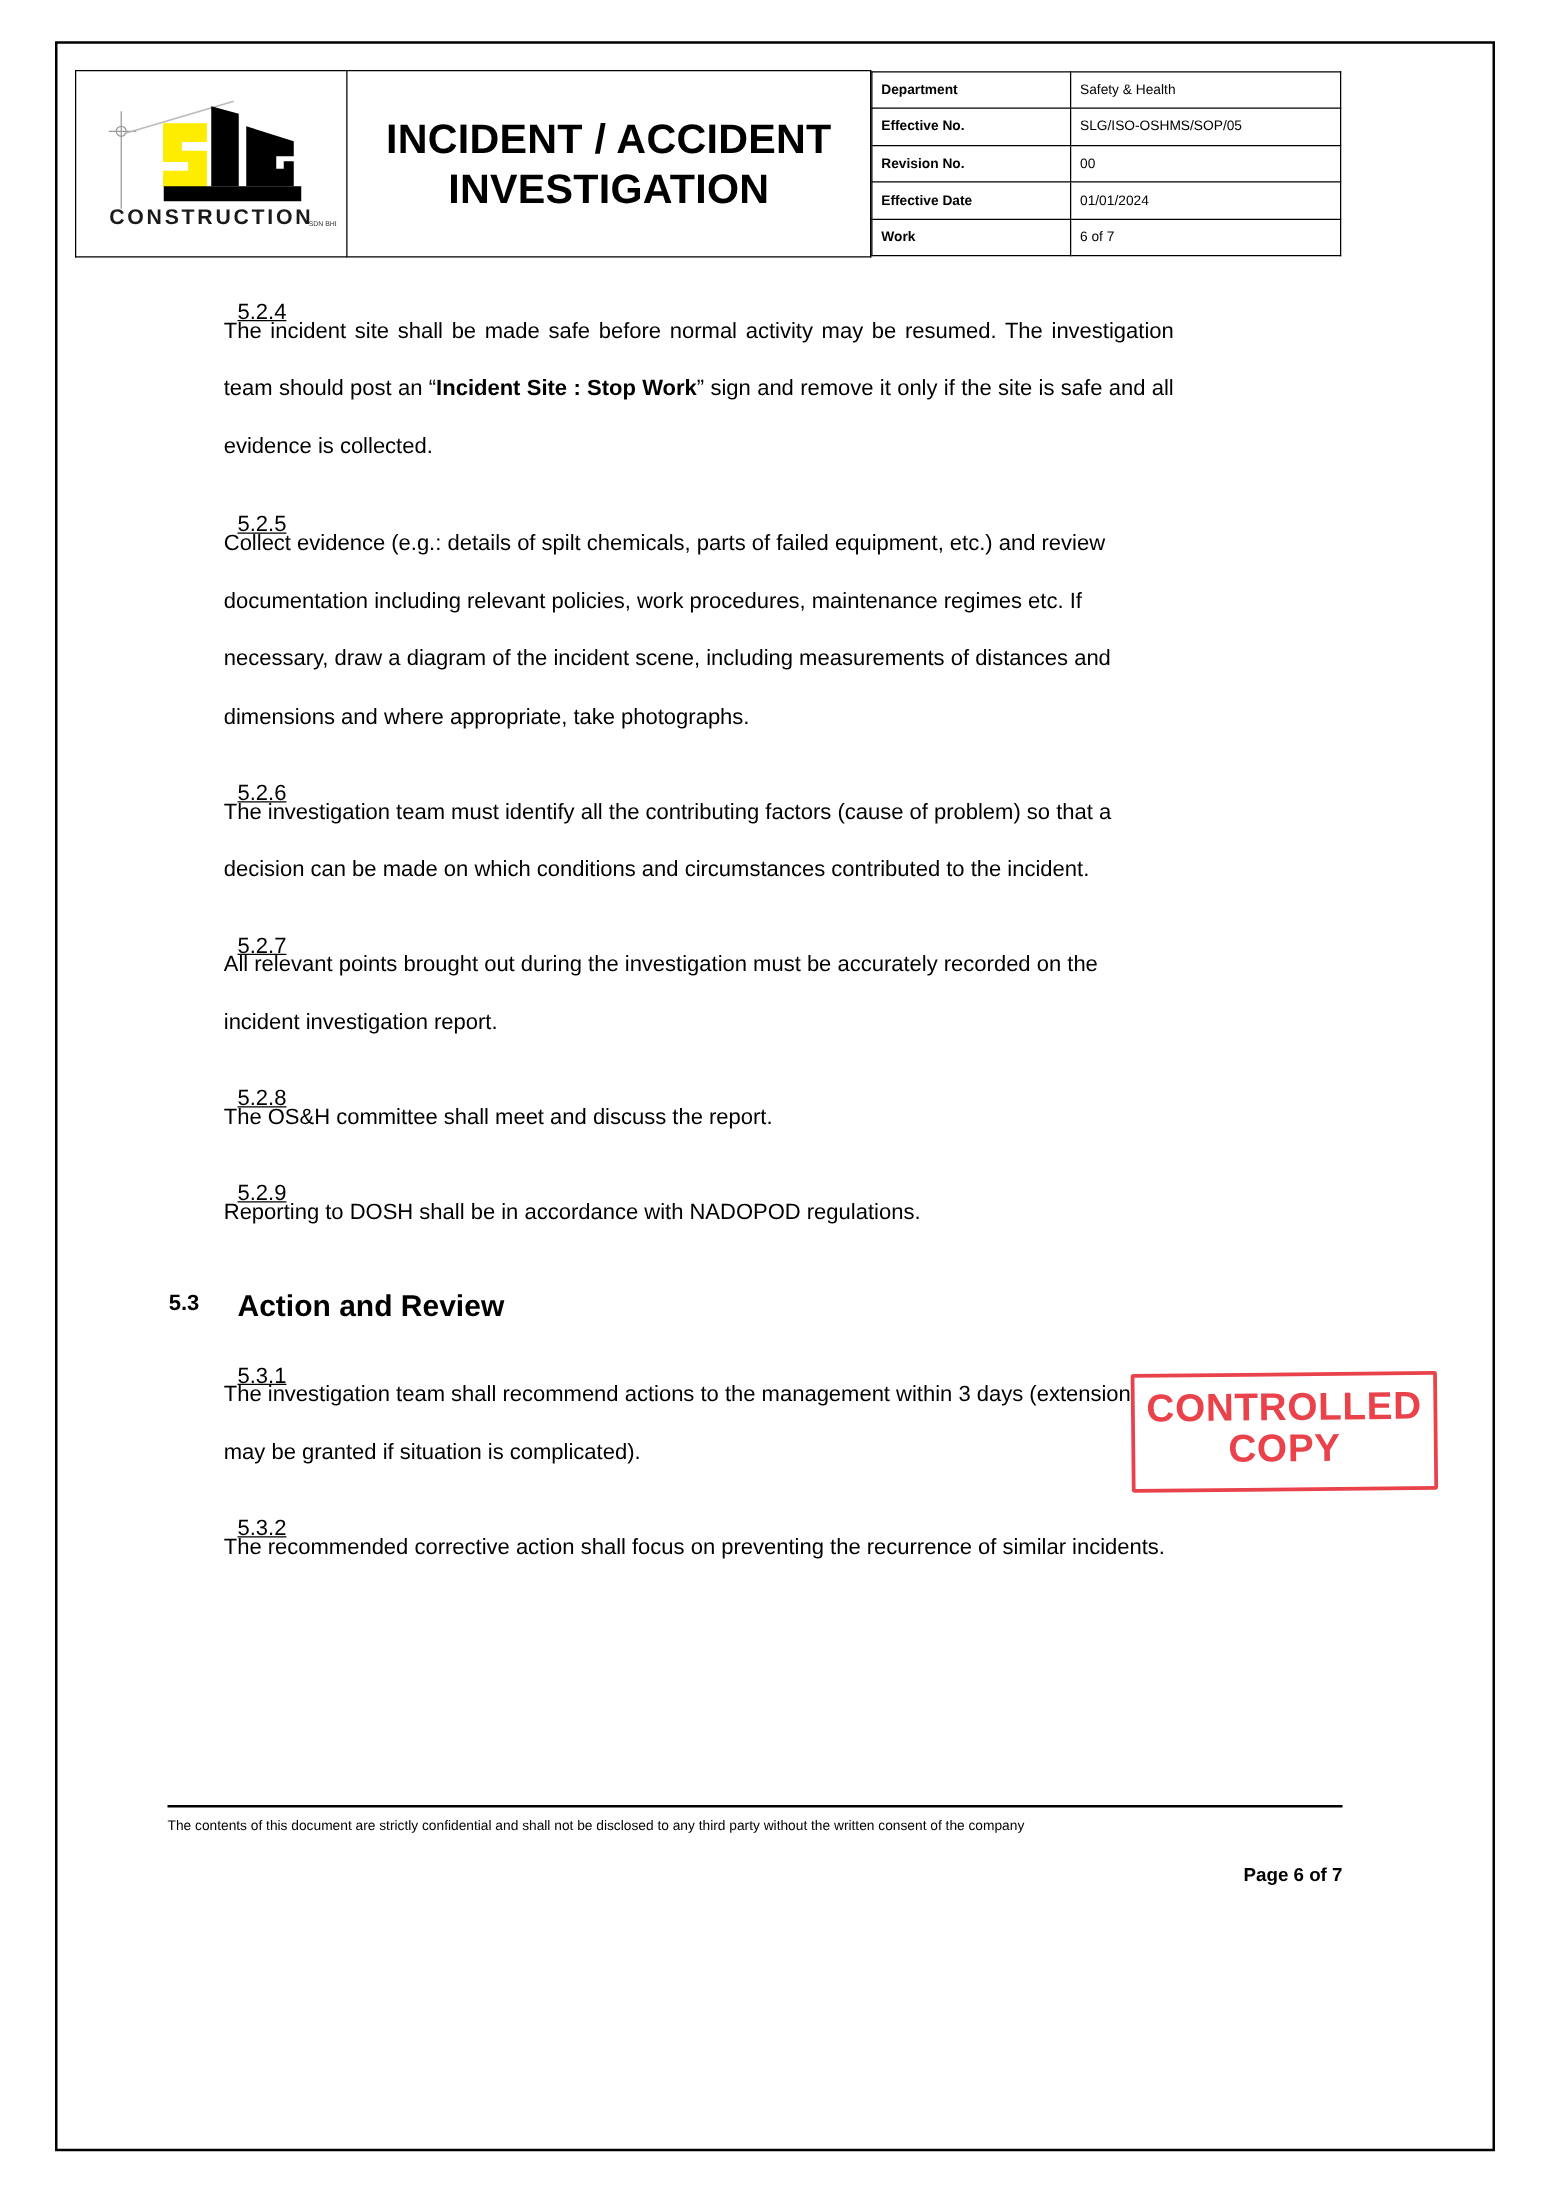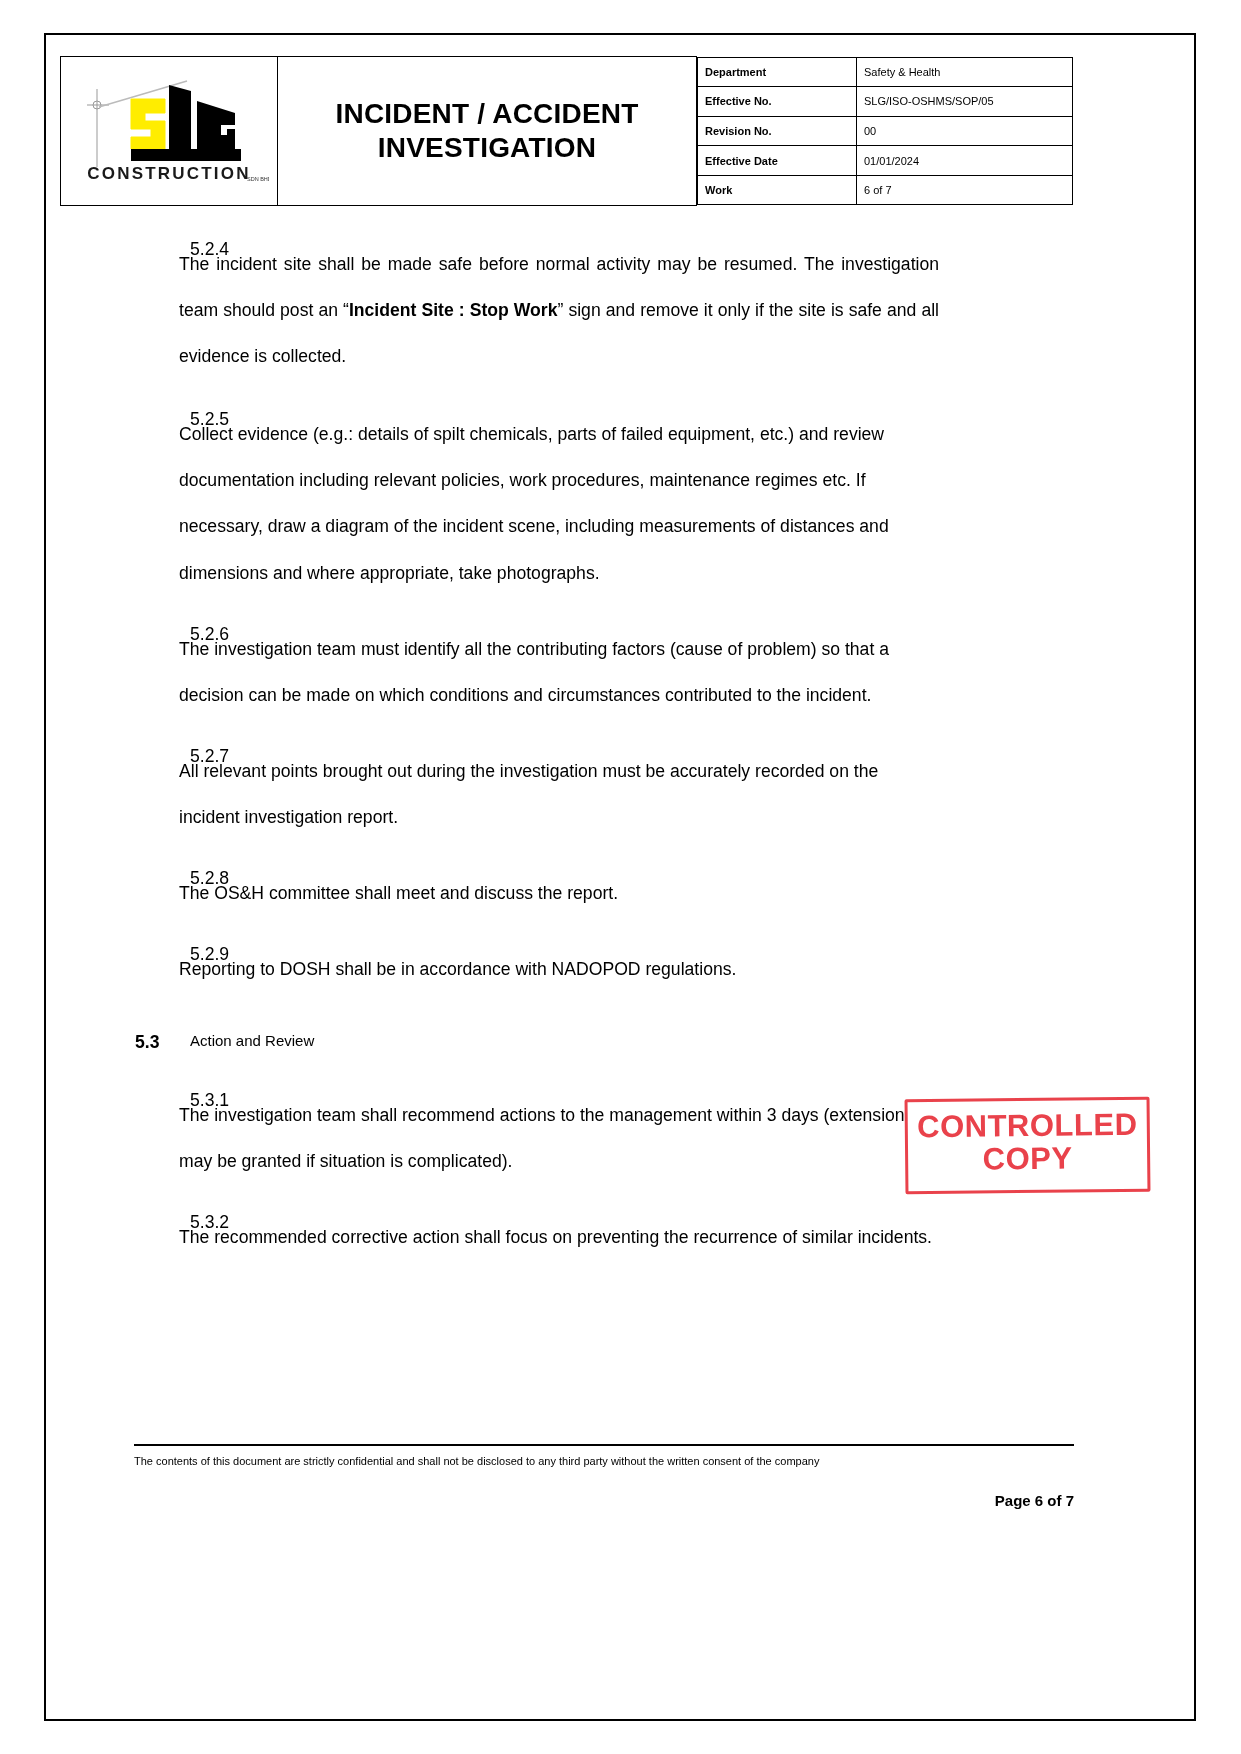--- a/index.html
+++ b/index.html
@@ -51,21 +51,21 @@
     padding: 0;
     vertical-align: middle;
   }
   .cell-logo {
     width: 216px;
     text-align: center;
   }
   .cell-title {
     width: 418px;
     text-align: center;
-    font-size: 28px;
+    font-size: 33px;
     font-weight: bold;
     line-height: 1.22;
     letter-spacing: 0.2px;
   }
   .meta-wrap {
     width: 376px;
     padding: 0 !important;
     border: none !important;
   }
   .meta-table {
@@ -109,20 +109,21 @@
   .clause {
     position: relative;
     margin-bottom: 26px;
   }
   .clause-num {
     position: absolute;
     left: 130px;
     top: 0;
     font-size: 17.6px;
     line-height: 1.0;
+    text-decoration: underline;
   }
   .clause-body {
     margin-left: 119px;
     font-size: 17.6px;
     line-height: 2.62;
     width: 760px;
   }
   .clause-body.justify { text-align: justify; }
   .clause-body b { font-weight: bold; }
 
@@ -137,22 +138,22 @@
     position: absolute;
     left: 75px;
     top: 0;
     font-size: 17.6px;
     font-weight: bold;
   }
   .section-head .sh-label {
     position: absolute;
     left: 130px;
     top: 0;
-    font-size: 15px;
-    font-weight: normal;
+    font-size: 24px;
+    font-weight: bold;
   }
 
   
   .stamp {
     position: absolute;
     left: 845px;
     top: 1042px;
     width: 245px;
     height: 95px;
     border: 3.5px solid #e8323c;

